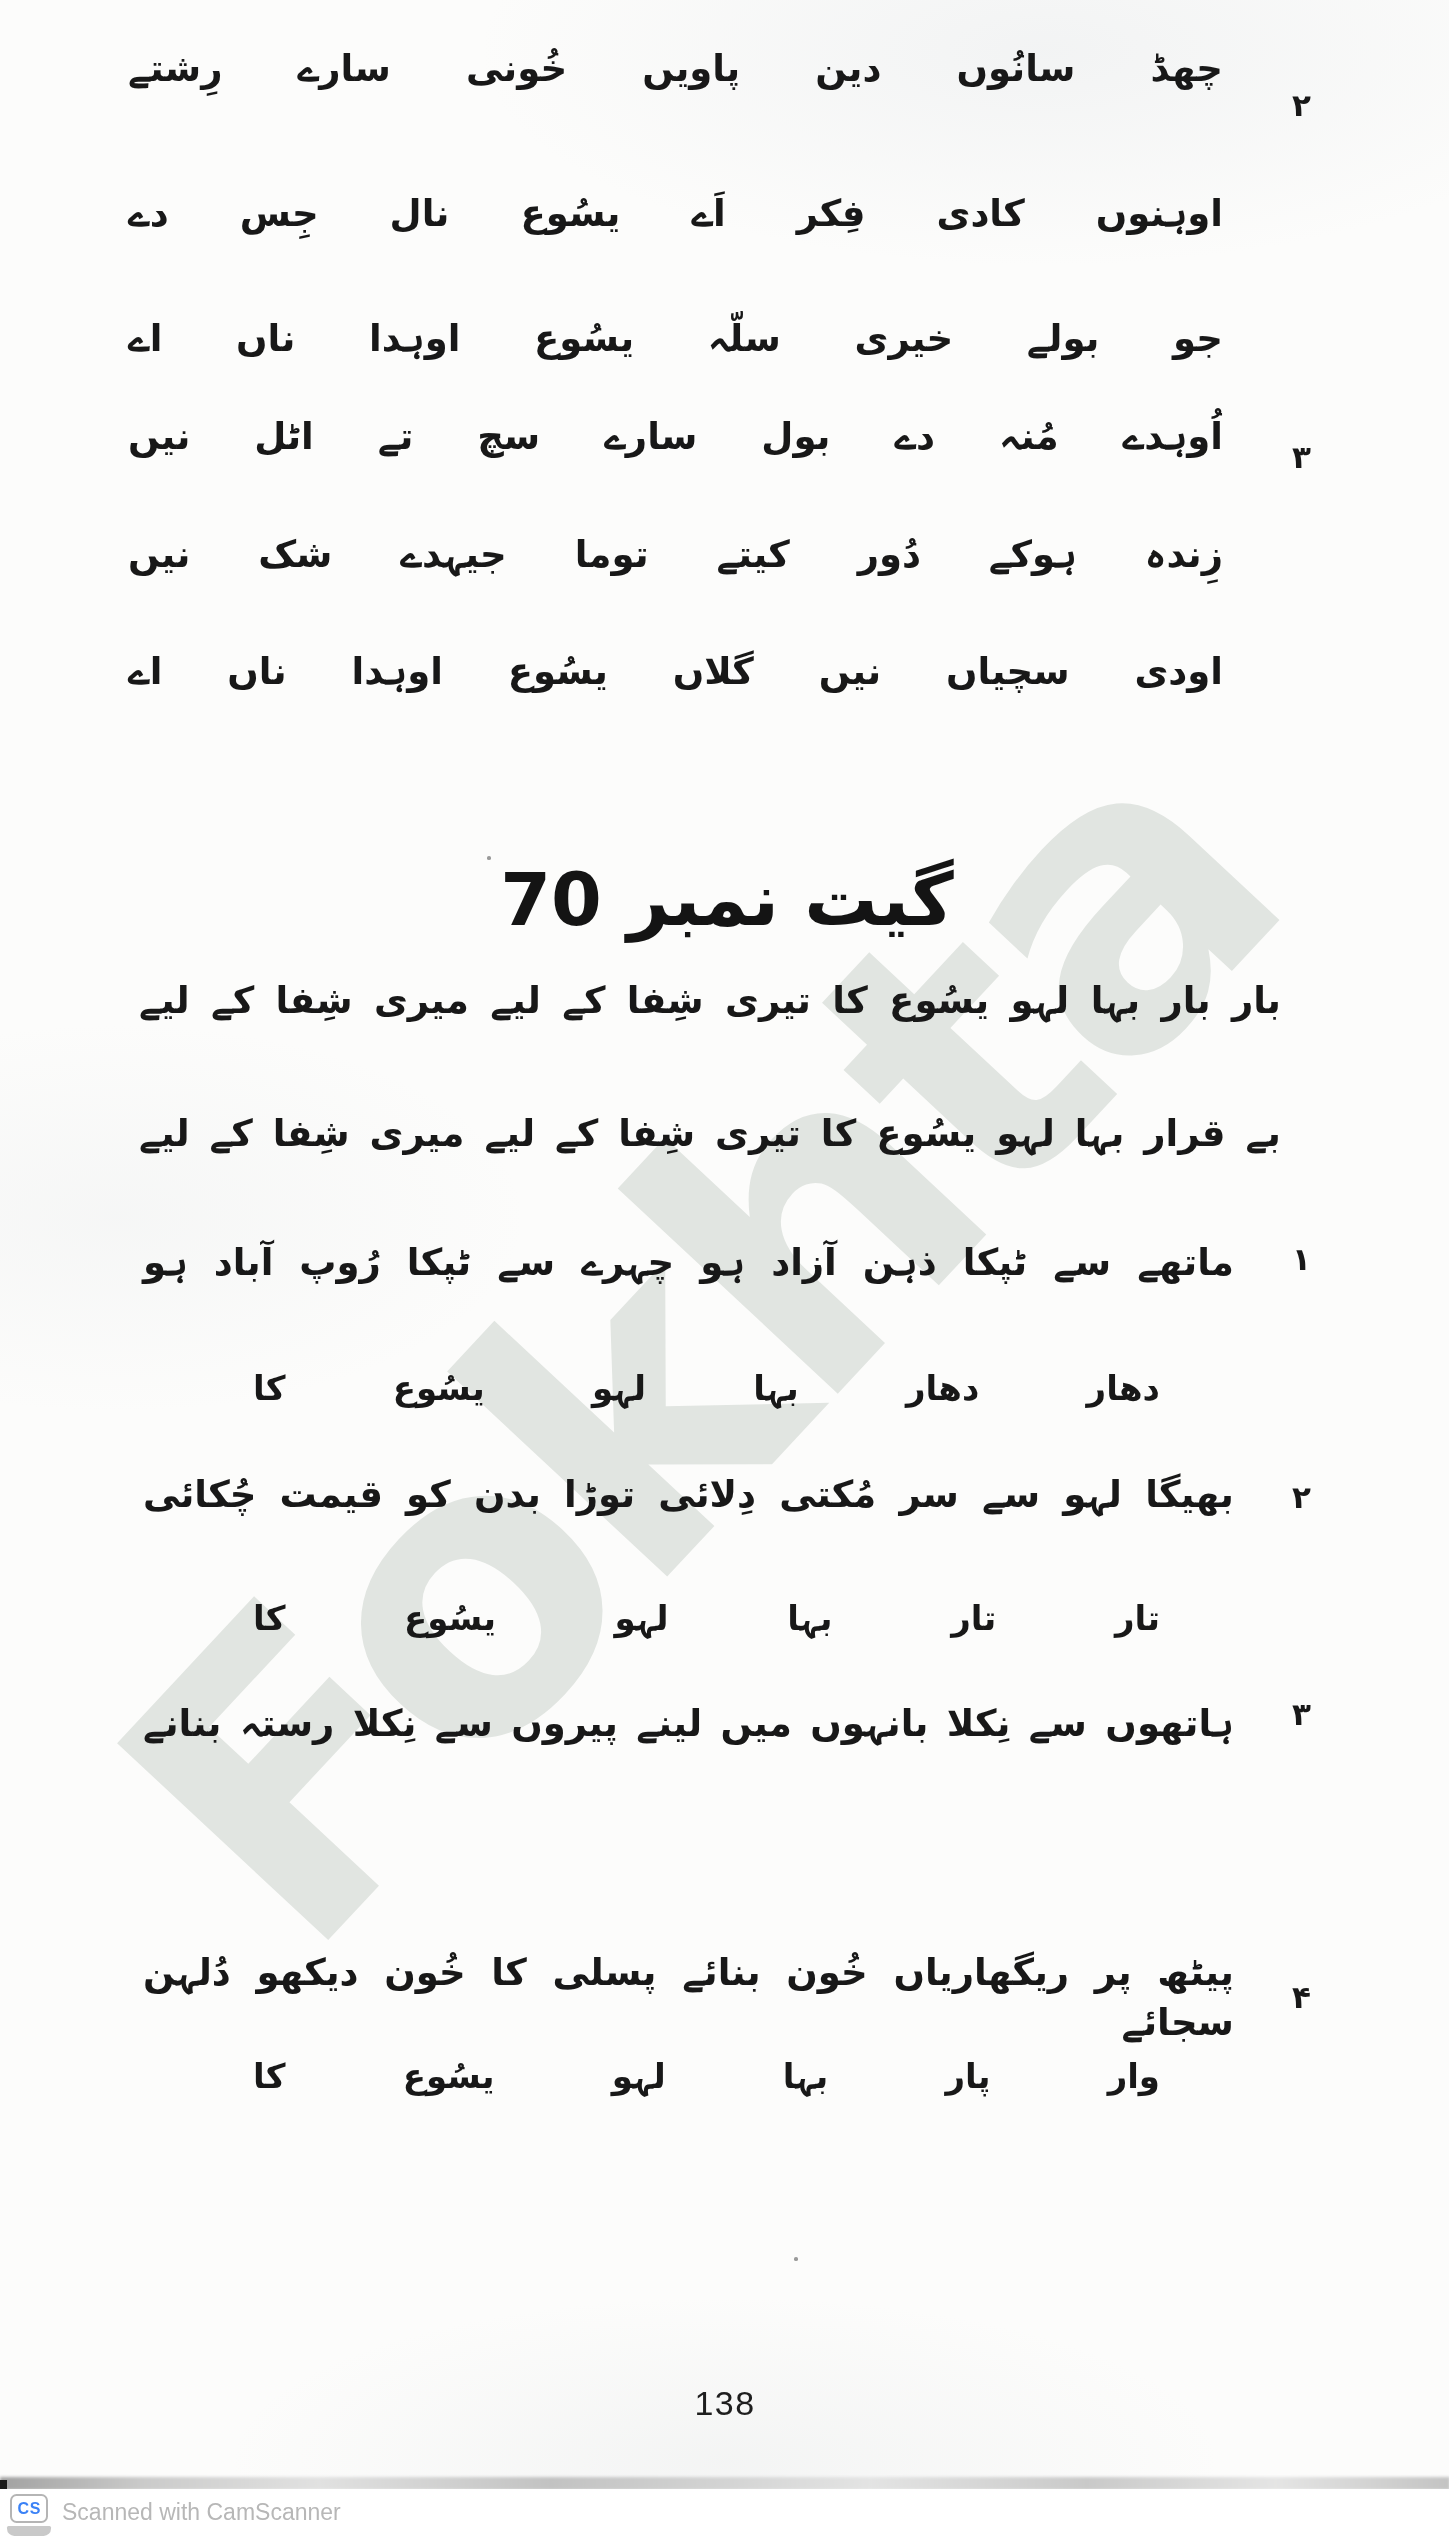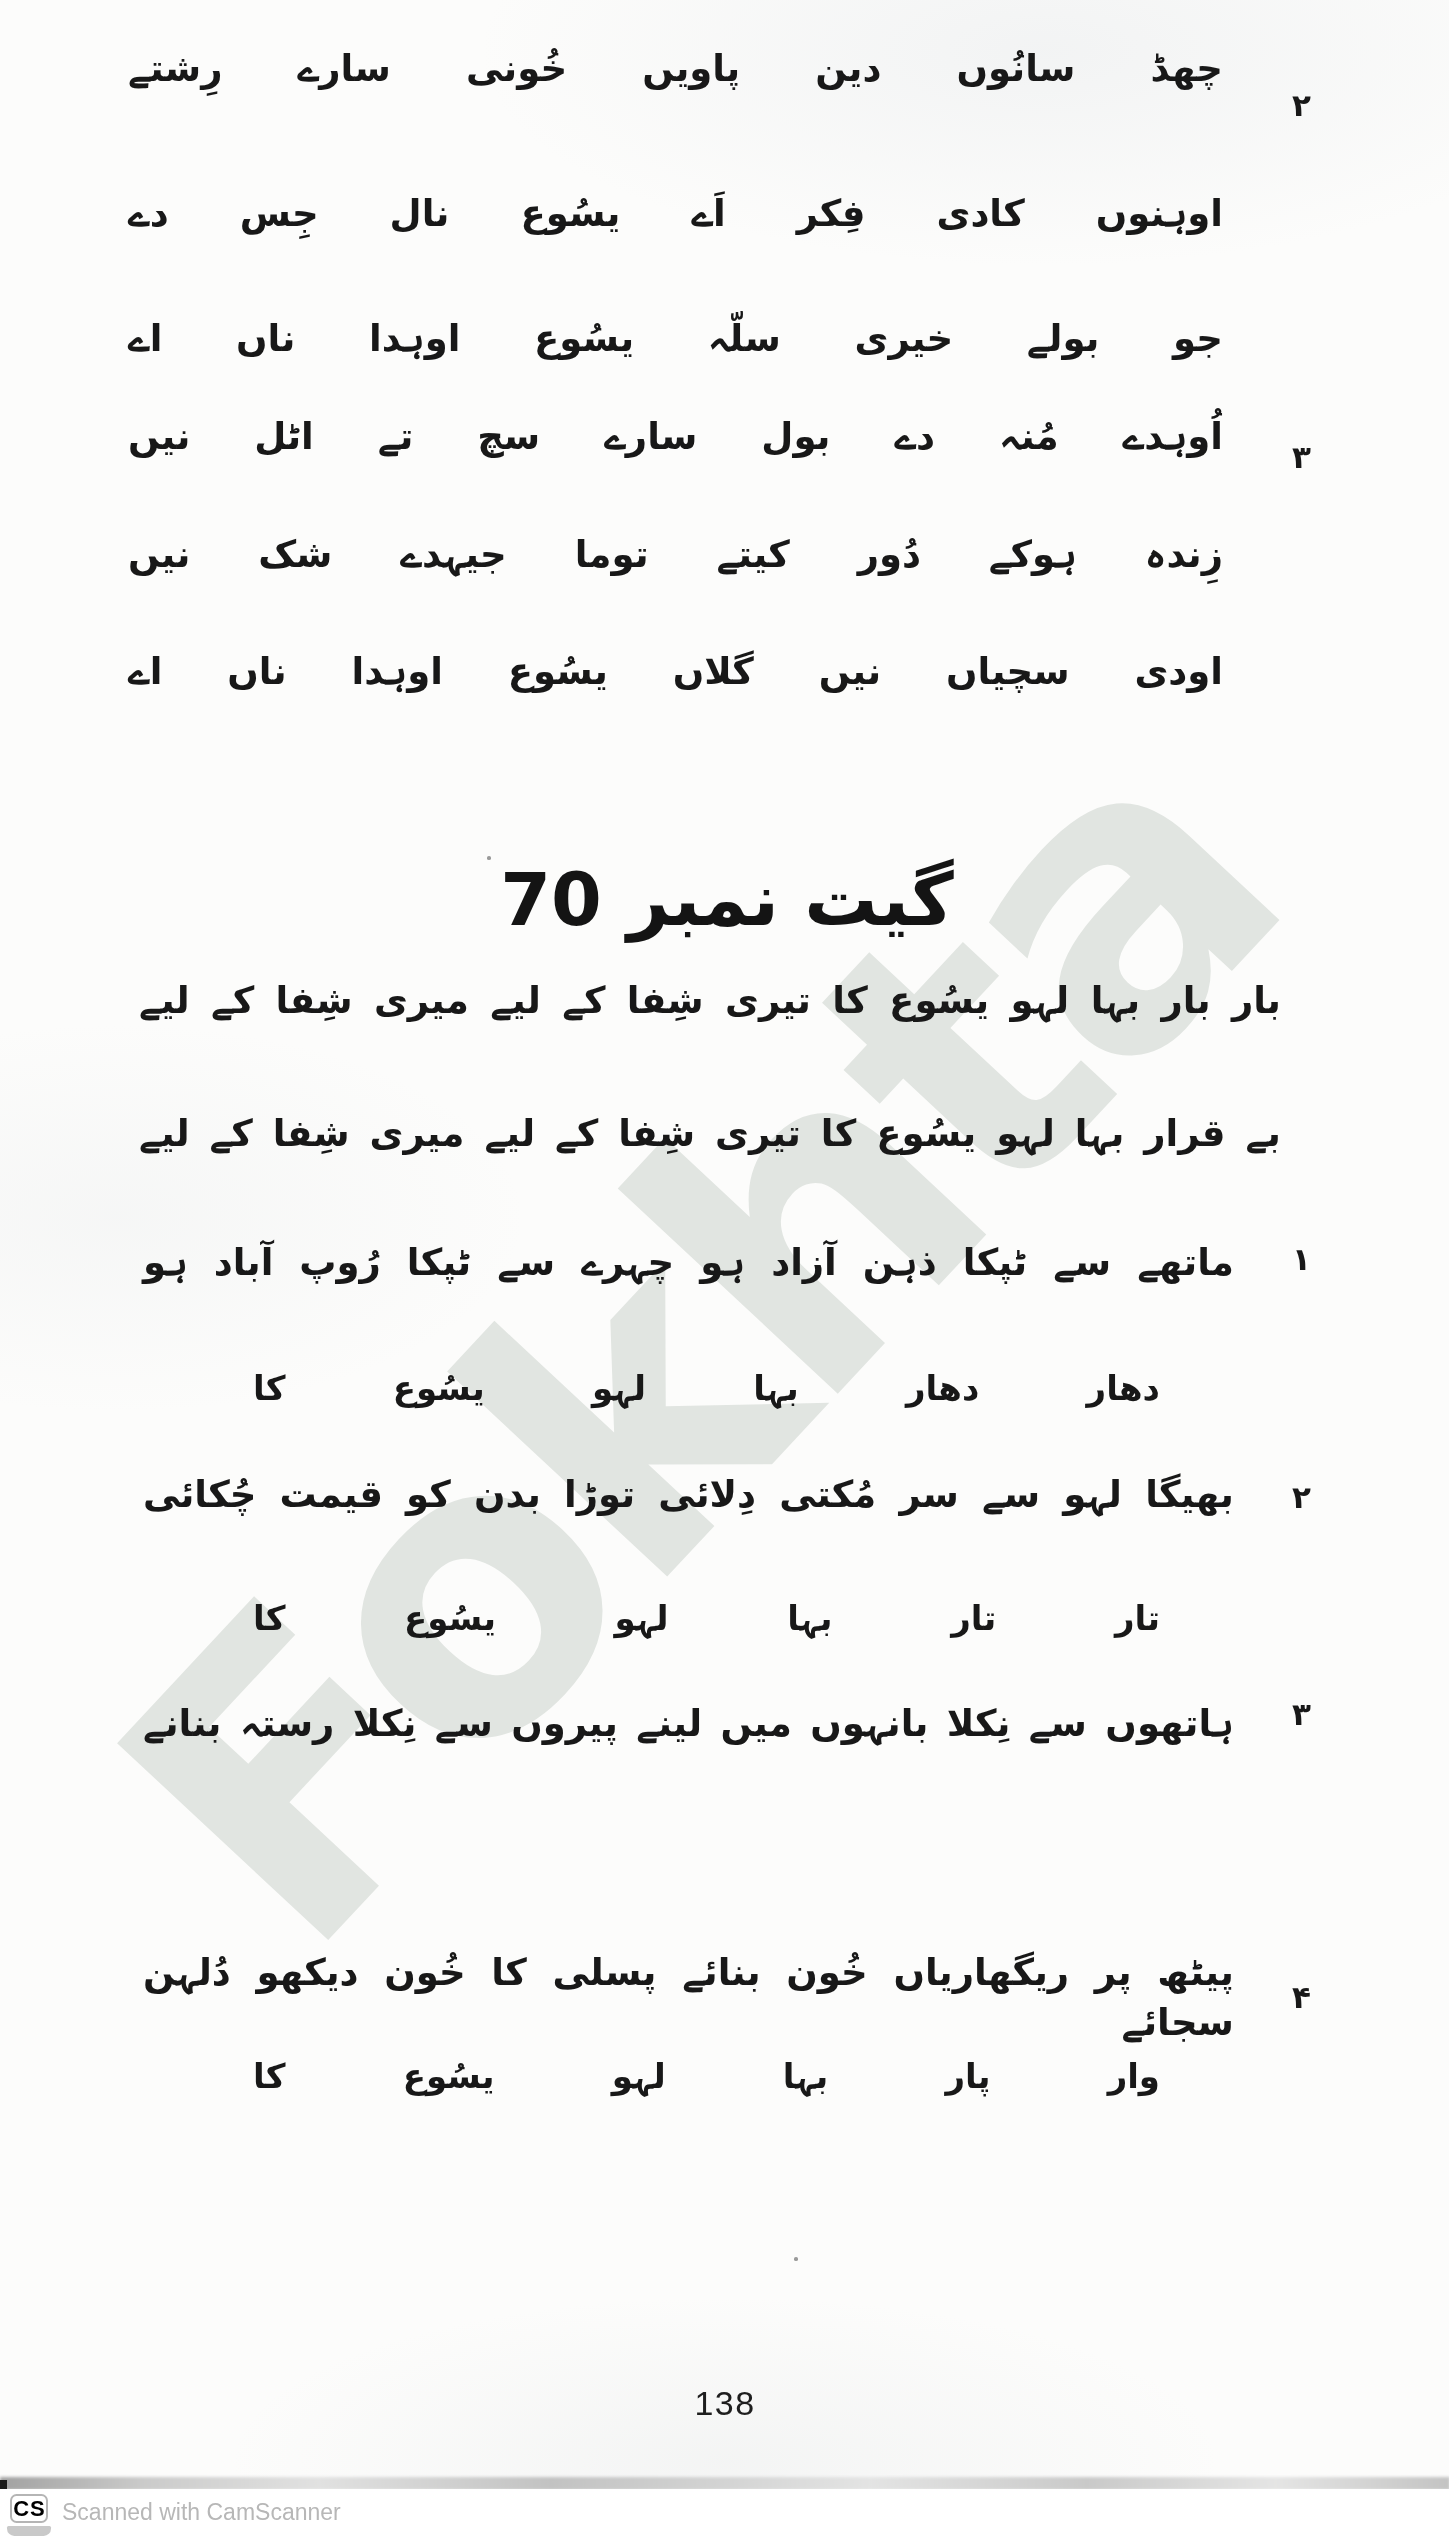--- a/index.html
+++ b/index.html
@@ -64,22 +64,22 @@
   }
   .edge-mark{position:absolute;z-index:4;left:0;top:2480px;width:6.6px;height:11px;background:#1a1a1a;}
   
   .footer{position:absolute;z-index:5;left:0;top:2489px;width:100%;height:48px;background:#ffffff;}
   .cs-badge{
     position:absolute;left:10.3px;top:5.1px;width:38px;height:29px;
     border:2.9px solid #b5b5b5;border-radius:6.6px;background:#fff;box-sizing:border-box;
   }
   .cs-badge .cs-text{
     display:flex;align-items:center;justify-content:center;height:100%;
-    font-family:"Liberation Sans",sans-serif;font-weight:700;font-size:22px;
-    color:#000000;letter-spacing:0.7px;
+    font-family:"Liberation Sans",sans-serif;font-weight:700;font-size:16px;
+    color:#3b82f6;letter-spacing:0.7px;
   }
   .cs-tab{
     position:absolute;left:7.3px;top:37px;width:44px;height:10.3px;
     background:#c9c9c9;border-radius:1.5px 1.5px 7.3px 7.3px;
   }
   .footer-label{
     position:absolute;left:62px;top:9.5px;
     font-family:"Liberation Sans",sans-serif;font-size:23px;color:#b7b7b7;
   }
 </style>

